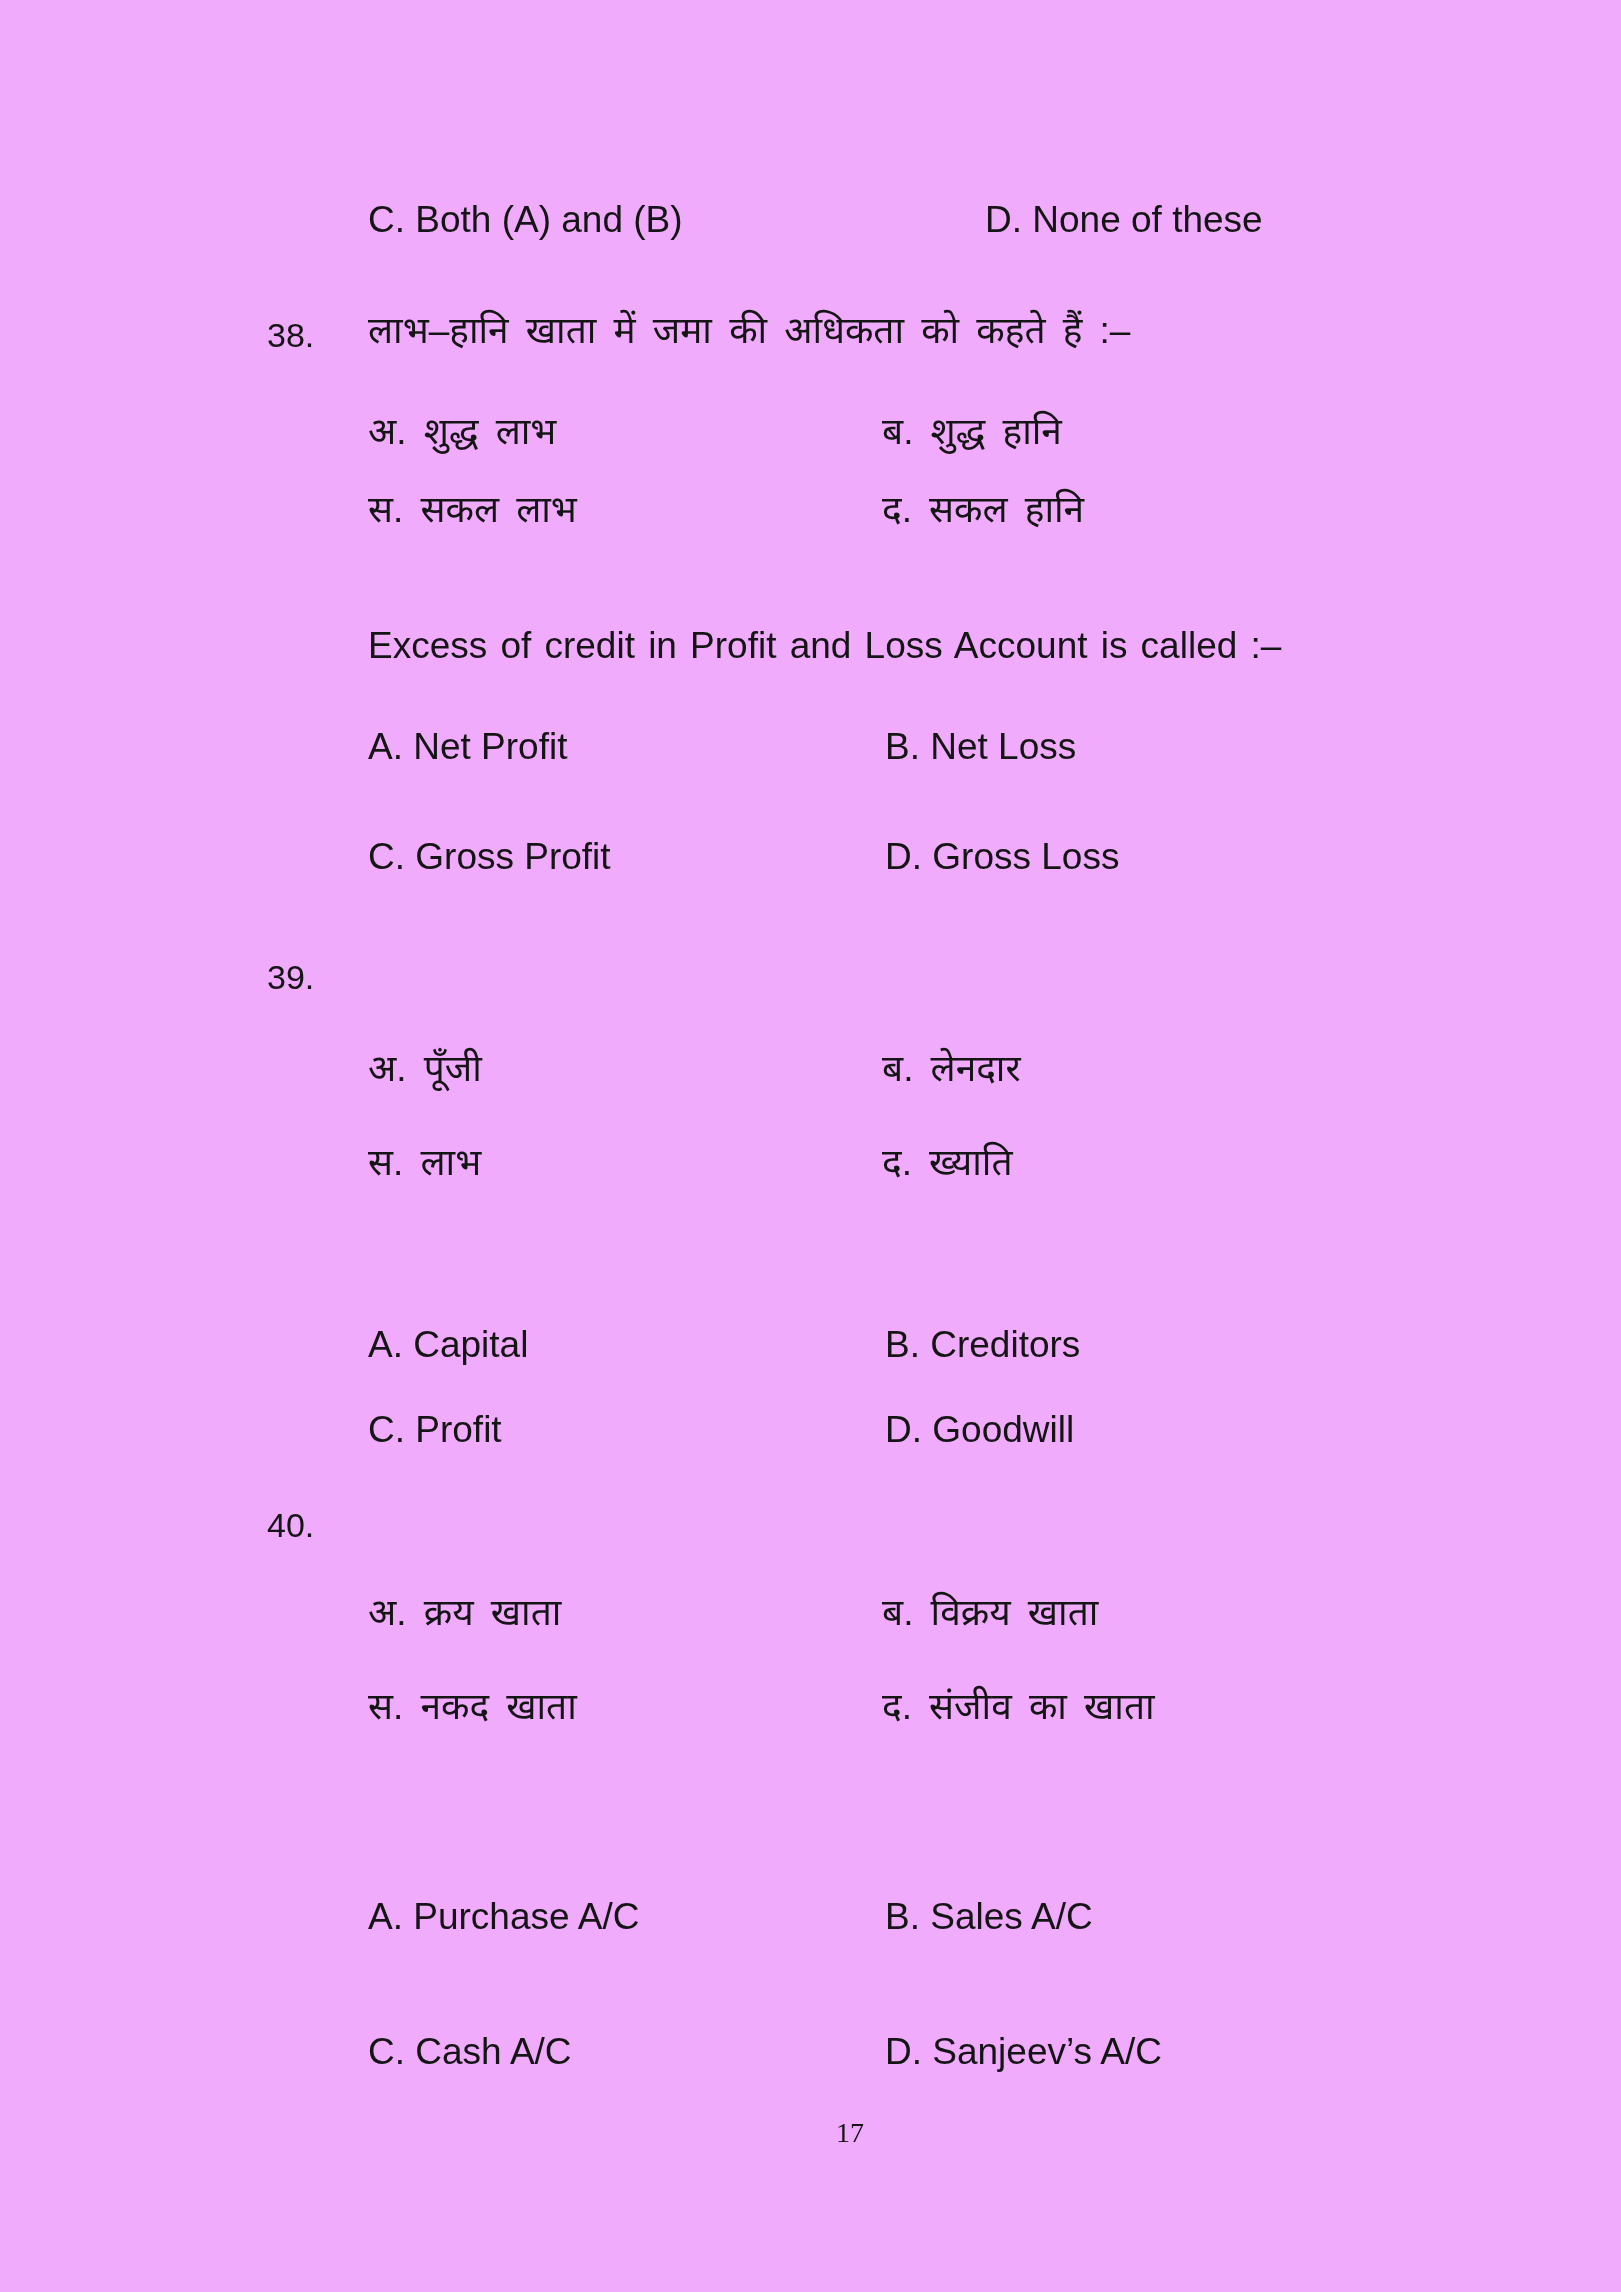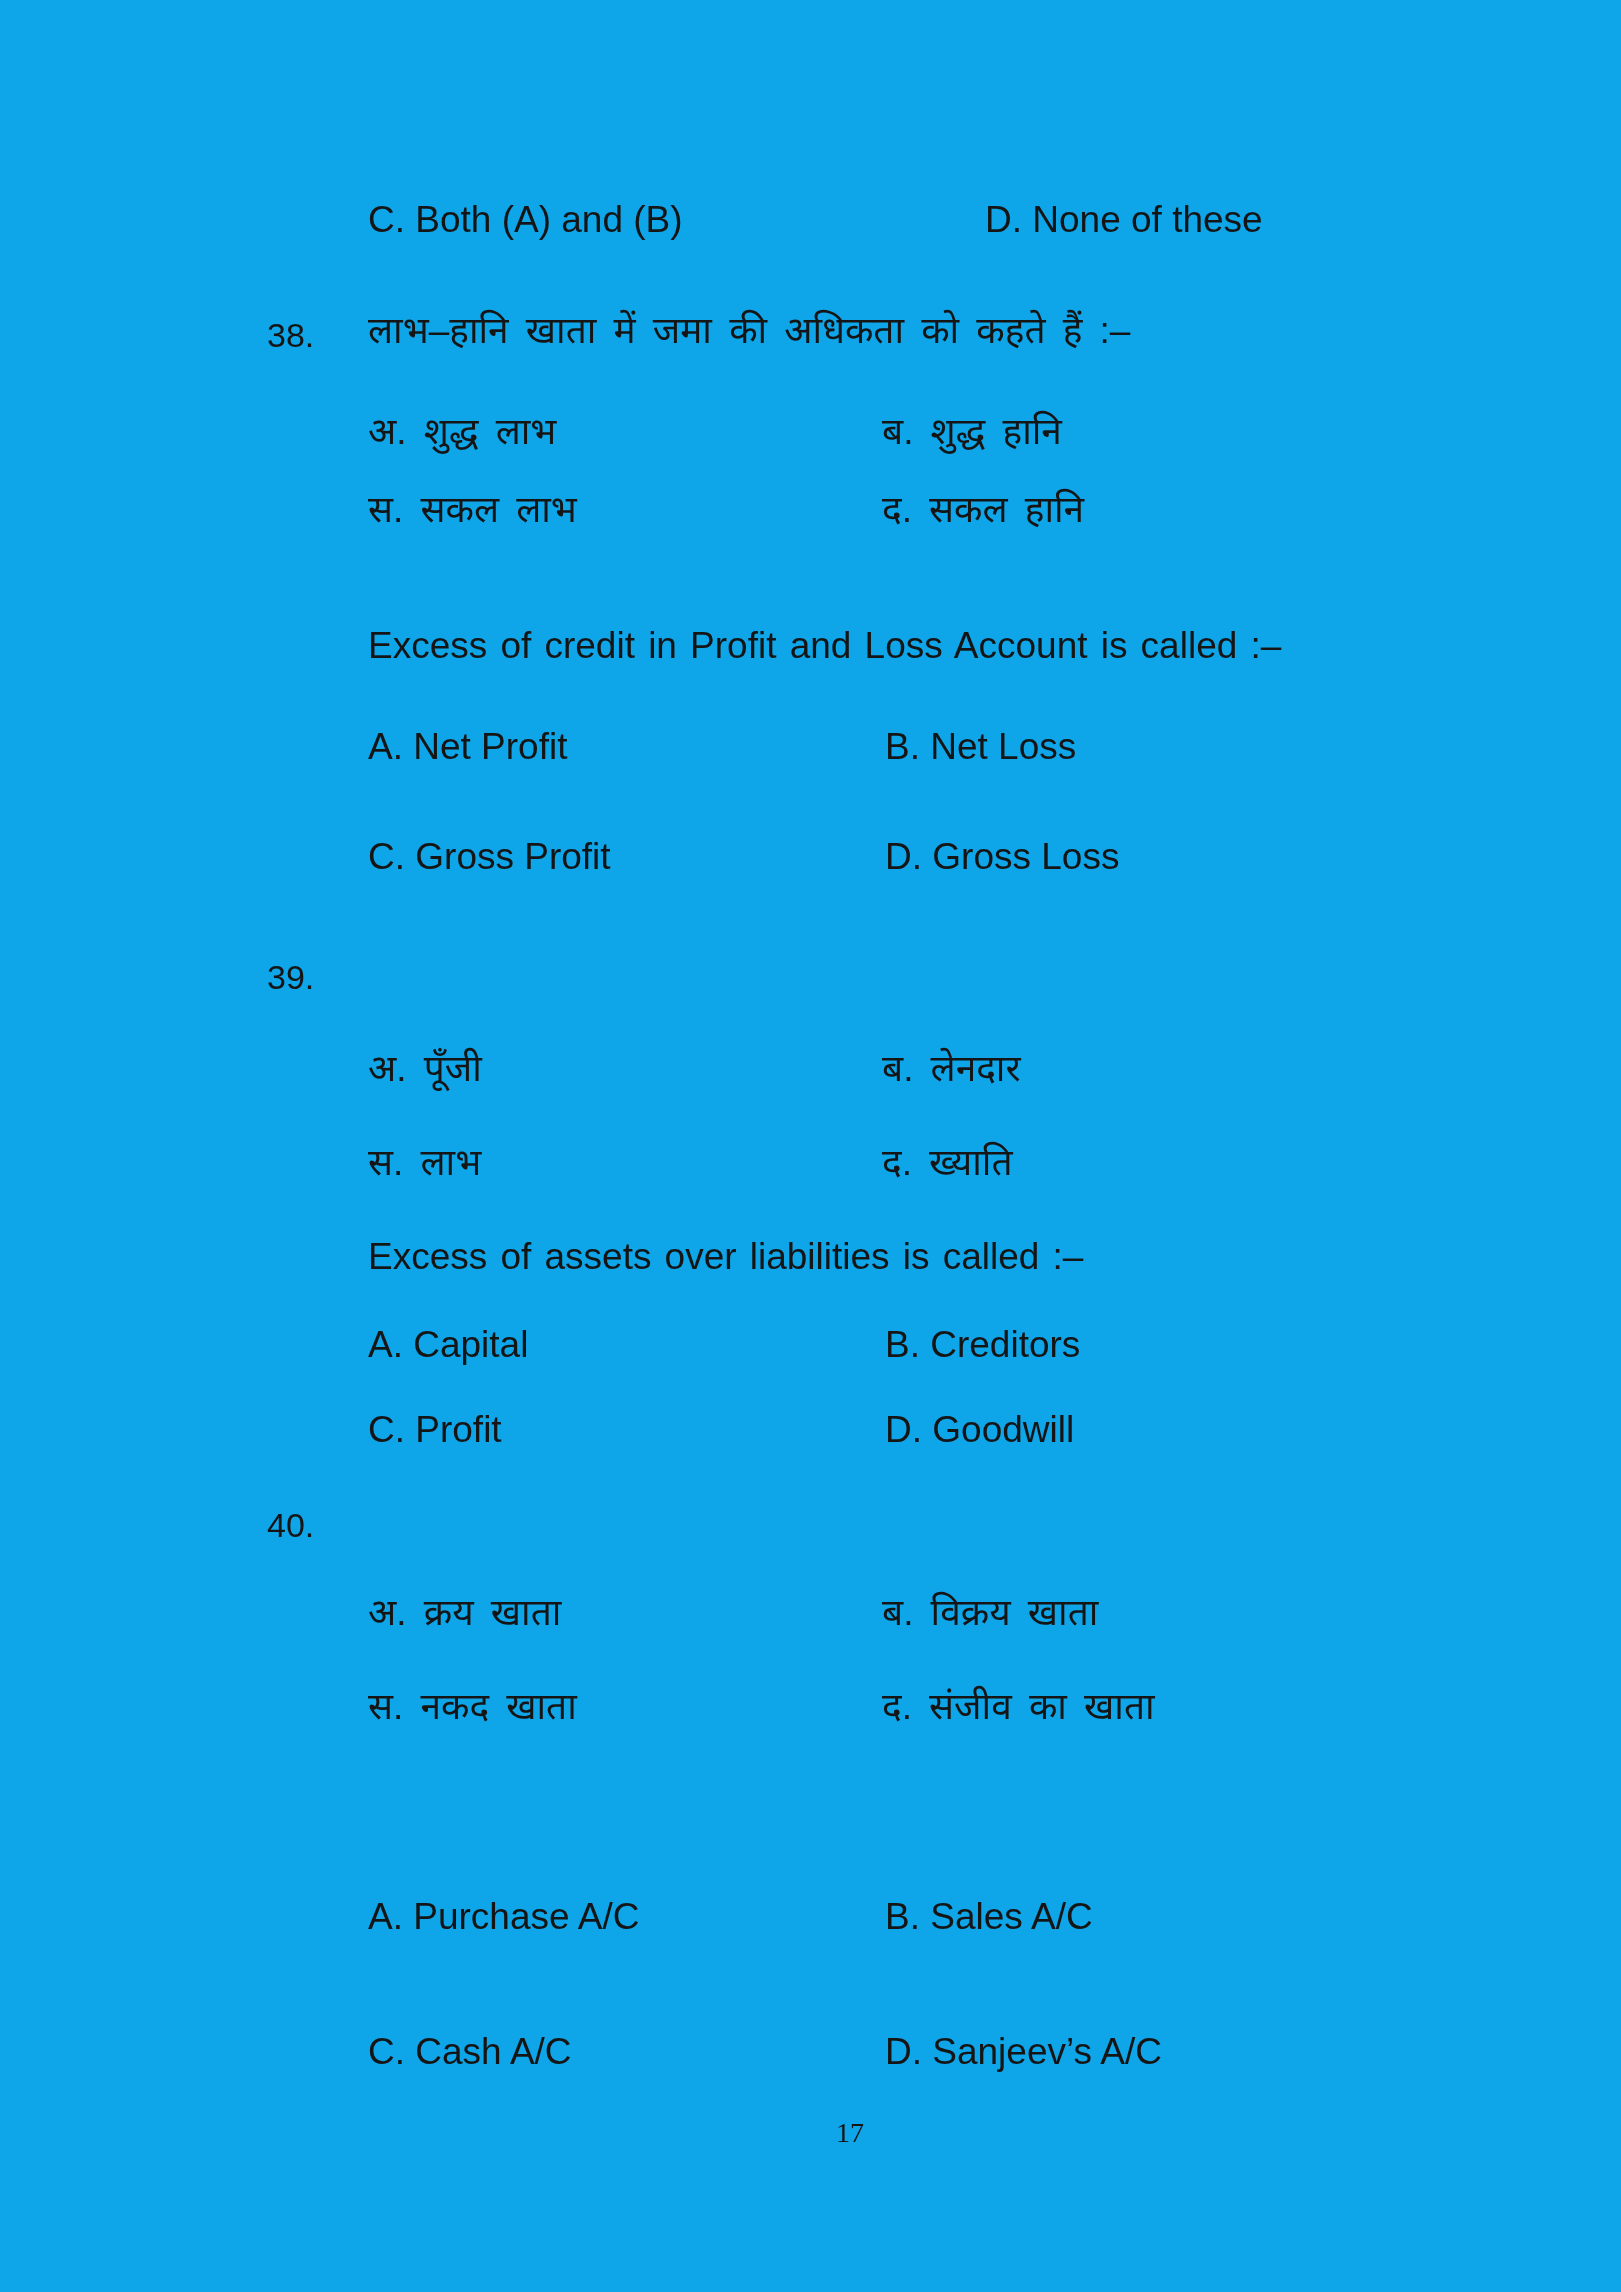--- a/index.html
+++ b/index.html
@@ -4,21 +4,21 @@
 <style>
   html, body {
     margin: 0;
     padding: 0;
     background: #ffffff;
   }
   .page {
     position: relative;
     width: 1621px;
     height: 2293px;
-    background: #0ea5e9;
+    background: #f0abfc;
     color: #151515;
     font-family: "Liberation Sans", sans-serif;
     overflow: hidden;
   }
   .line {
     position: absolute;
     white-space: nowrap;
     line-height: 1;
   }
   .en  { font-size: 37px; }
@@ -53,21 +53,20 @@
   <div class="line en" style="left:368px; top:838px">C. Gross Profit</div>
   <div class="line en" style="left:885px; top:838px">D. Gross Loss</div>
 
   <div class="line num" style="left:245px; top:960px">39.</div>
 
   <div class="line hi" style="left:368px; top:1050px">अ. पूँजी</div>
   <div class="line hi" style="left:882px; top:1050px">ब. लेनदार</div>
   <div class="line hi" style="left:368px; top:1144px">स. लाभ</div>
   <div class="line hi" style="left:882px; top:1144px">द. ख्याति</div>
 
-  <div class="line enq" style="left:368px; top:1238px">Excess of assets over liabilities is called :–</div>
 
   <div class="line en" style="left:368px; top:1326px">A. Capital</div>
   <div class="line en" style="left:885px; top:1326px">B. Creditors</div>
   <div class="line en" style="left:368px; top:1411px">C. Profit</div>
   <div class="line en" style="left:885px; top:1411px">D. Goodwill</div>
 
   <div class="line num" style="left:245px; top:1508px">40.</div>
 
   <div class="line hi" style="left:368px; top:1594px">अ. क्रय खाता</div>
   <div class="line hi" style="left:882px; top:1594px">ब. विक्रय खाता</div>

